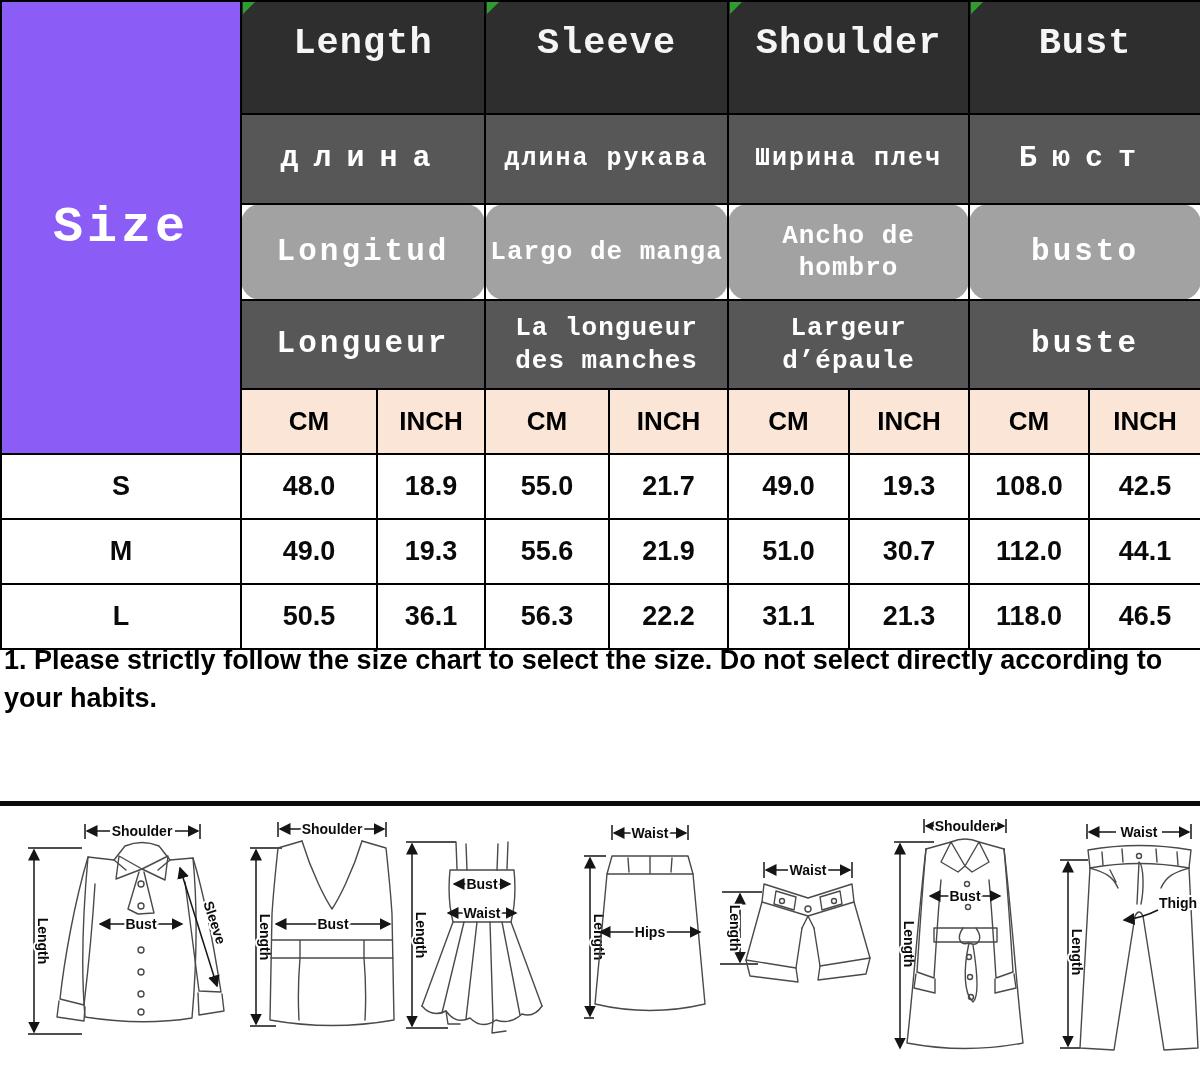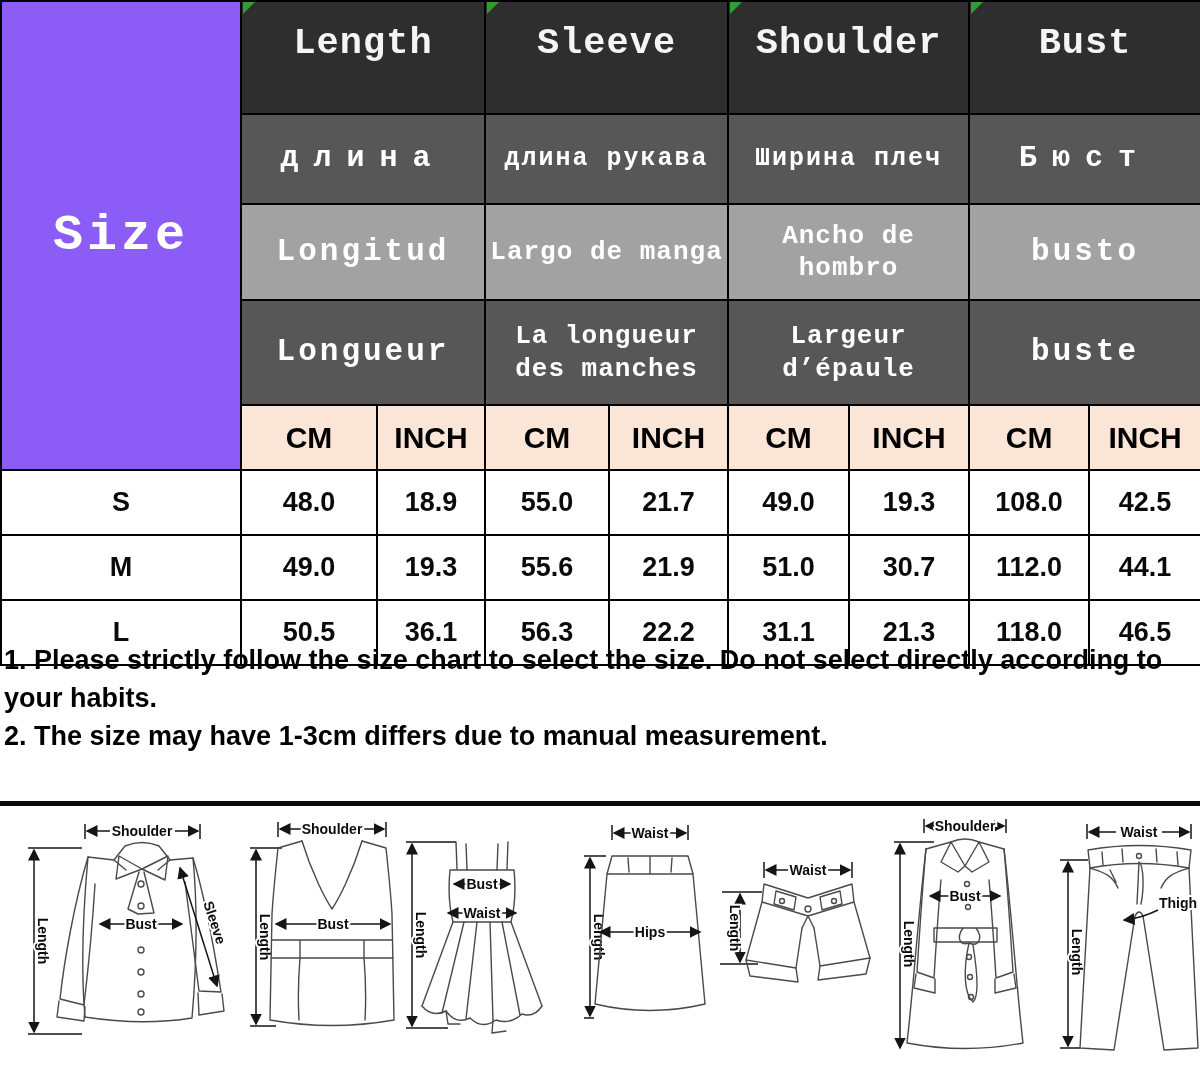--- a/index.html
+++ b/index.html
@@ -18,29 +18,29 @@
   tr.r-en td.hdr{background:#2e2e2e;color:#f5f5f5;
                  font-family:"Liberation Mono","DejaVu Sans Mono",monospace;
                  font-weight:bold;font-size:37px;padding-bottom:30px;letter-spacing:1px;}
   tr.r-ru{height:90px;}
   tr.r-ru td{background:#575757;color:#fff;
              font-family:"Liberation Mono","DejaVu Sans Mono",monospace;
              font-weight:bold;font-size:25px;line-height:1.25;letter-spacing:2px;}
   tr.r-es{height:96px;}
   tr.r-es td{background:#a2a2a2;color:#fff;
              font-family:"Liberation Mono","DejaVu Sans Mono",monospace;
-             font-weight:bold;font-size:26px;line-height:1.25;letter-spacing:1px;}
-  tr.r-fr{height:105px;}
+             font-weight:bold;font-size:26px;line-height:1.25;letter-spacing:1px;border-radius:20px;}
+  tr.r-fr{height:89px;}
   tr.r-fr td{background:#575757;color:#fff;
              font-family:"Liberation Mono","DejaVu Sans Mono",monospace;
              font-weight:bold;font-size:26px;line-height:1.25;letter-spacing:1px;}
   td.one-word{font-size:31px !important;letter-spacing:3px !important;}
   td.ls-wide{font-size:30px !important;letter-spacing:15px !important;}
   tr.r-unit{height:65px;}
-  tr.r-unit td{background:#fbe5d6;color:#000;font-weight:bold;font-size:30px;}
+  tr.r-unit td{background:#fbe5d6;color:#000;font-weight:bold;font-size:26px;}
   tr.r-data{height:65px;}
   tr.r-data td{background:#fff;color:#0a0a0a;font-weight:bold;font-size:27px;}
 
   .tri{position:absolute;width:0;height:0;top:2px;
        border-top:12px solid #2f9e2f;border-right:12px solid transparent;}
 
   
   .notes{position:absolute;top:641px;left:4px;width:1192px;color:#000;
          font-weight:bold;font-size:27px;line-height:38px;letter-spacing:0px;}
 
@@ -147,21 +147,20 @@
   </tbody>
     </table>
 
   <div class="tri" style="left:243px"></div>
   <div class="tri" style="left:487px"></div>
   <div class="tri" style="left:730px"></div>
   <div class="tri" style="left:971px"></div>
 
   <div class="notes">
     <div>1. Please strictly follow the size chart to select the size. Do not select directly according to your habits.</div>
-    <div>2. The size may have 1-3cm differs due to manual measurement.</div>
   </div>
 
   <div class="htm-rule"></div>
 
   <div class="figures">
 
     <div class="fig" style="left:22px">
       <svg width="212" height="252" viewBox="0 0 212 252">
         <defs>
             <marker id="a1" viewBox="0 0 8 8" refX="7" refY="4" markerWidth="8" markerHeight="8" orient="auto-start-reverse">

